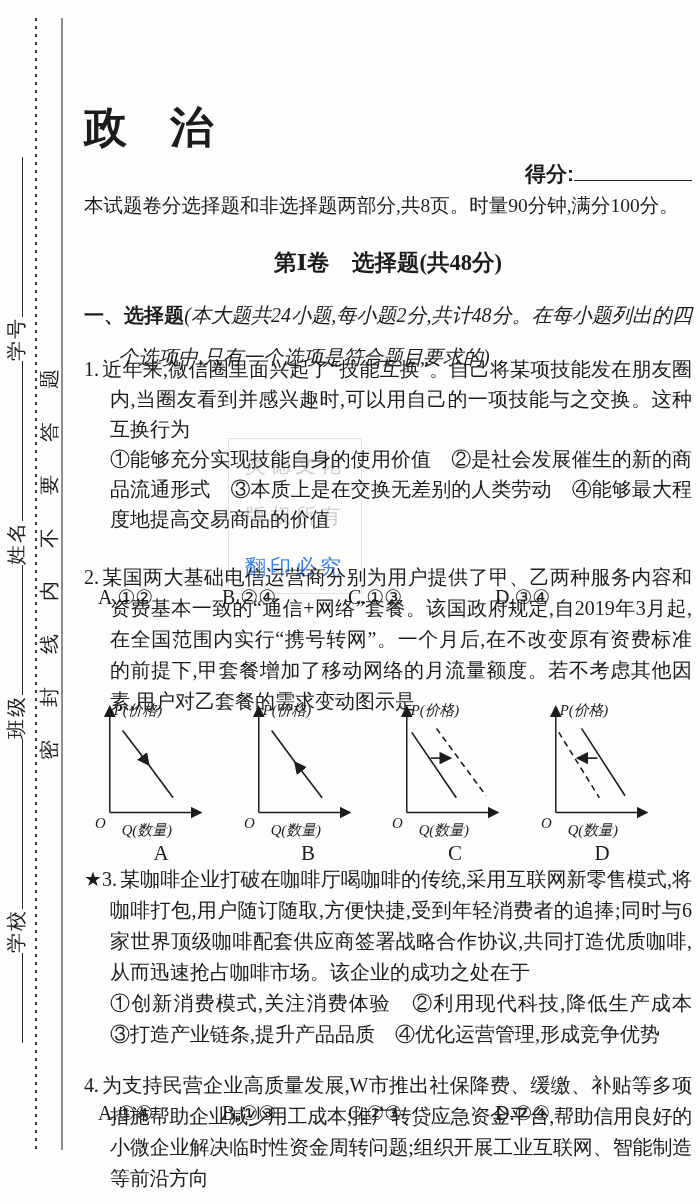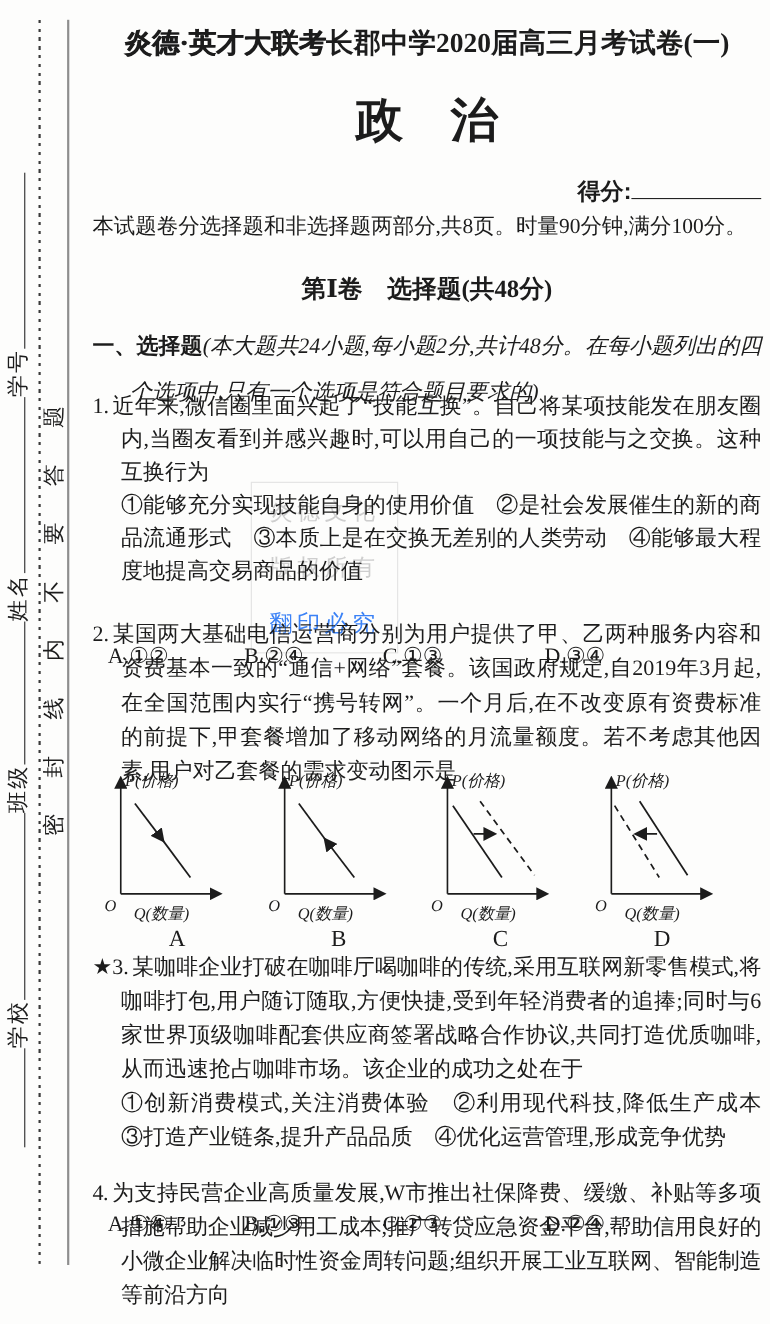--- a/index.html
+++ b/index.html
@@ -21,21 +21,21 @@
   .watermark{position:absolute;left:228px;top:438px;width:132px;height:154px;z-index:1;
      border:1px solid #e3e3e3;display:flex;flex-direction:column;justify-content:space-around;
      text-align:center;font-size:21px;letter-spacing:4px;color:#cecece;}
   .watermark .wm3{color:#3b82f6;}
 
   
   .blk{position:absolute;left:84px;width:608px;z-index:3;}
   .header-title{top:22px;text-align:center;font-size:25px;font-weight:bold;white-space:nowrap;}
   .title-prefix{text-shadow:0.7px 0 currentColor;}
   .title-suffix{font-weight:bold;}
-  .subject{top:81px;text-align:center;font-size:43px;font-weight:bold;
+  .subject{top:99px;text-align:left;font-size:43px;font-weight:bold;
      font-family:"Liberation Sans","DejaVu Sans",sans-serif;}
   .score-row{top:160px;left:440px;width:252px;text-align:right;font-size:21px;}
   .score-label{font-weight:bold;font-family:"Liberation Sans","DejaVu Sans",sans-serif;margin-left:35px;}
   .score-line{display:inline-block;width:118px;height:20px;border-bottom:1.6px solid #222;}
   .exam-info{top:192px;font-size:19.5px;width:612px;}
   .section-title{top:247px;text-align:center;font-size:22.5px;font-weight:bold;}
   .part-intro{top:294px;font-size:20px;line-height:42px;padding-left:34px;text-indent:-34px;
      width:574px;text-align:justify;}
   .part-label{font-weight:bold;}
   .part-note{font-style:italic;}
@@ -85,23 +85,20 @@
   <div class="seal-text">密封线内不要答题</div>
   <div class="v-dotted"></div>
   <div class="v-solid"></div>
 
   <div class="watermark">
     <div>炎德文化</div>
     <div>版权所有</div>
     <div class="wm3">翻印必究</div>
   </div>
 
-  <div class="blk header-title">
-    <span class="title-prefix">炎德·英才大联考</span><span class="title-suffix">长郡中学2020届高三月考试卷(一)</span>
-  </div>
   <div class="blk subject">政　治</div>
   <div class="blk score-row">
     <span class="score-label">得分:</span><span class="score-line"></span>
   </div>
   <div class="blk exam-info">本试题卷分选择题和非选择题两部分,共8页。时量90分钟,满分100分。</div>
 
   <div class="blk section-title">第Ⅰ卷　选择题(共48分)</div>
   <div class="blk part-intro">
     <span class="part-label">一、选择题</span><span class="part-note">(本大题共24小题,每小题2分,共计48分。在每小题列出的四个选项中,只有一个选项是符合题目要求的)</span>
   </div>

